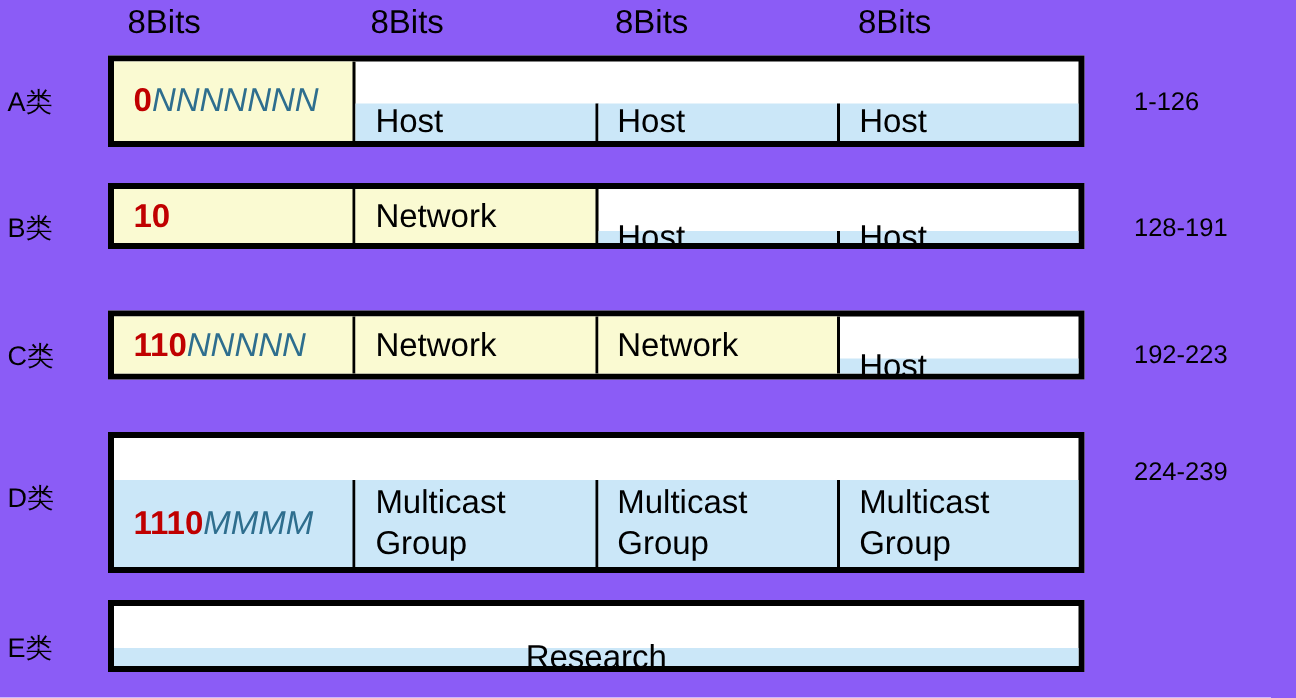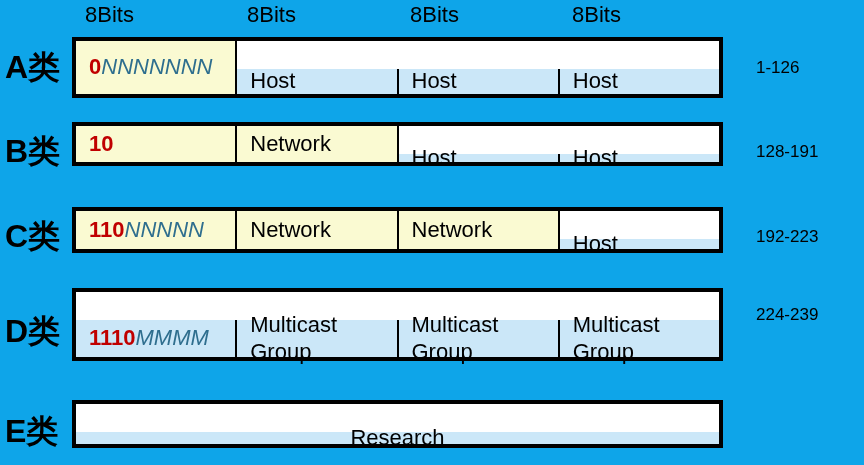--- a/index.html
+++ b/index.html
@@ -5,36 +5,36 @@
   html, body {
     margin: 0;
     padding: 0;
     background: #ffffff;
     font-family: "Liberation Sans", "DejaVu Sans", sans-serif;
   }
   .stage {
     position: relative;
     width: 864px;
     height: 465px;
-    background: #0ea5e9;
+    background: #8b5cf6;
     overflow: hidden;
   }
   .bits-label {
     position: absolute;
     top: 2px;
     font-size: 22px;
     color: #000;
     white-space: nowrap;
   }
   .class-label {
     position: absolute;
     left: 5px;
     transform: translateY(-50%);
-    font-size: 32px;
-    font-weight: 700;
+    font-size: 18px;
+    font-weight: 400;
     color: #000;
     white-space: nowrap;
   }
   .range-label {
     position: absolute;
     left: 756px;
     transform: translateY(-50%);
     font-size: 17px;
     color: #000;
     white-space: nowrap;
@@ -134,21 +134,21 @@
     <div class="cell yellow">
         <span>Network</span>
       </div>
     <div class="cell blue">
         <span>Host</span>
       </div>
   </div>
   <div class="range-label" style="top:237px">192-223</div>
 
   <div class="class-label" style="top:332px">D类</div>
-  <div class="row-box" style="top:288px;height:73px">
+  <div class="row-box" style="top:288px;height:94px">
     <div class="cell blue">
       <span class="bits-prefix">1110</span>
         <span class="bits-rest">MMMM</span>
     </div>
     <div class="cell blue">
         <span>Multicast Group</span>
       </div>
     <div class="cell blue">
         <span>Multicast Group</span>
       </div>

